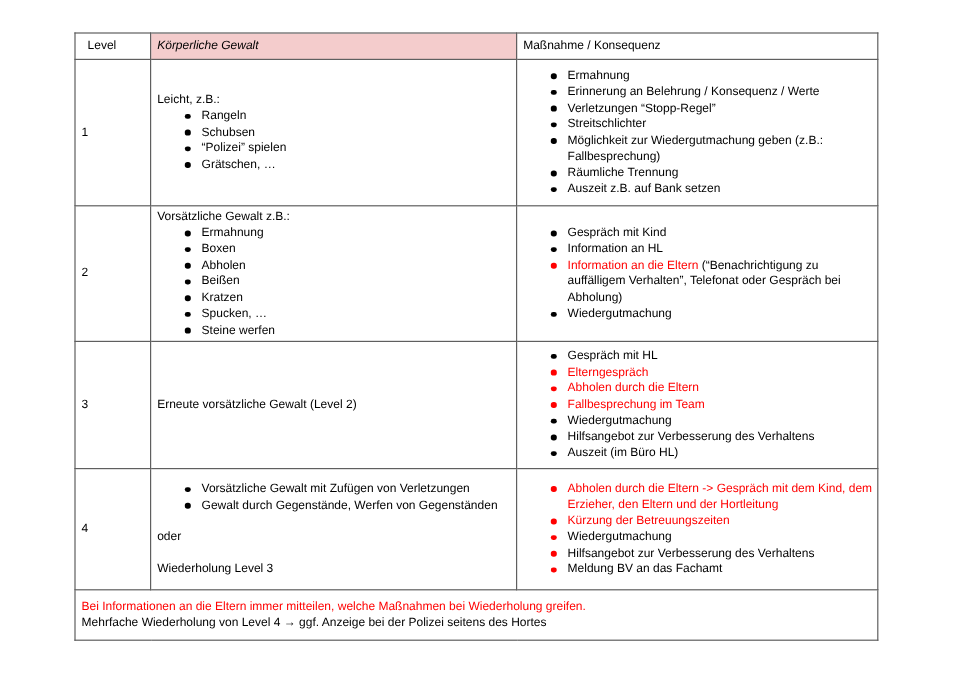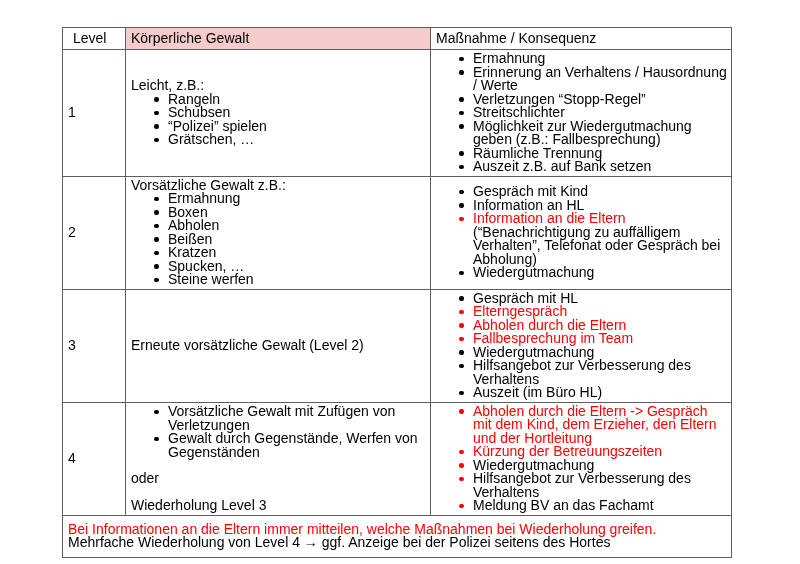--- a/index.html
+++ b/index.html
@@ -8,32 +8,32 @@
   body {
     width:800px; height:564px; background:#ffffff; overflow:hidden;
     font-family:"Liberation Sans", sans-serif; color:var(--text);
   }
   .page { padding:9px 0 0 62px; width:800px; height:564px; }
   .doc-title { font-size:14px; font-weight:bold; margin:0; line-height:17px; white-space:nowrap; }
   .caret { display:inline-block; width:1.5px; height:14px; background:#000; vertical-align:-2px; margin:0 1px 0 2px; }
 
   table.vtable {
     border-collapse:collapse; table-layout:fixed; width:669px; margin-top:18px;
-    font-size:14px; line-height:13.5px;
+    font-size:10px; line-height:13.5px;
   }
   .c1 { width:63px; } .c2 { width:305px; } .c3 { width:301px; }
   .vtable th, .vtable td {
     border:1px solid var(--border);
     padding:2px 3px 2px 5px;
     vertical-align:middle; text-align:left;
   }
   .vtable thead th { font-weight:normal; height:22px; }
   .vtable thead th:first-child { padding-left:10px; }
   .pink { background:var(--pink); }
-  .bold { font-weight:bold; }
+  .bold { font-weight:bold;font-style:italic; }
 
   tbody tr.r1 { height:122px; }
   tbody tr.r2 { height:110px; }
   tbody tr.r3 { height:106px; }
   tbody tr.r4 { height:101px; }
   tr.footer-row { height:42px; }
 
   .level-cell { padding-left:10px; }
 
   .li { position:relative; padding-left:37px; }
@@ -71,21 +71,21 @@
           <td class="level-cell">1</td>
           <td class="gewalt-cell">
             <div class="gw-text">Leicht, z.B.:</div>
             <div class="li"><span class="bullet black"></span><span>Rangeln</span></div>
             <div class="li"><span class="bullet black"></span><span>Schubsen</span></div>
             <div class="li"><span class="bullet black"></span><span>“Polizei” spielen</span></div>
             <div class="li"><span class="bullet black"></span><span>Grätschen, …</span></div>
           </td>
           <td class="massnahme-cell">
             <div class="li"><span class="bullet black"></span><span>Ermahnung</span></div>
-            <div class="li"><span class="bullet black"></span><span>Erinnerung an Verhaltens / Hausordnung / Werte</span></div>
+            <div class="li"><span class="bullet black"></span><span>Erinnerung an Belehrung / Konsequenz / Werte</span></div>
             <div class="li"><span class="bullet black"></span><span>Verletzungen “Stopp-Regel”</span></div>
             <div class="li"><span class="bullet black"></span><span>Streitschlichter</span></div>
             <div class="li"><span class="bullet black"></span><span>Möglichkeit zur Wiedergutmachung geben (z.B.: Fallbesprechung)</span></div>
             <div class="li"><span class="bullet black"></span><span>Räumliche Trennung</span></div>
             <div class="li"><span class="bullet black"></span><span>Auszeit z.B. auf Bank setzen</span></div>
           </td>
         </tr>
         <tr class="r2">
           <td class="level-cell">2</td>
           <td class="gewalt-cell">

